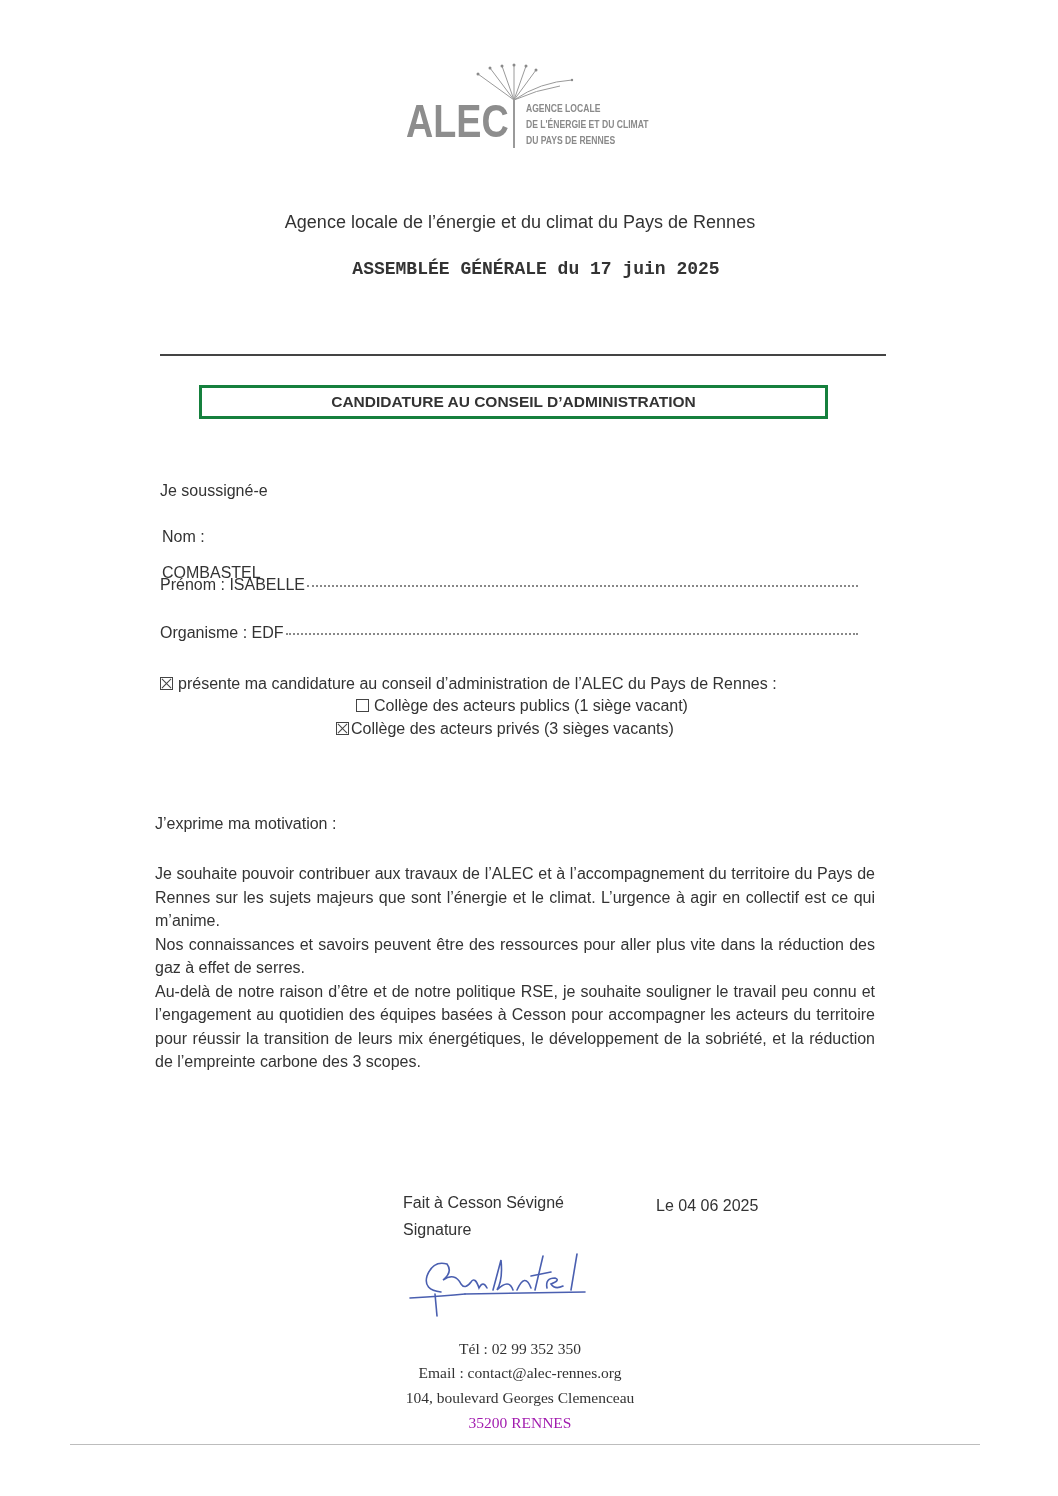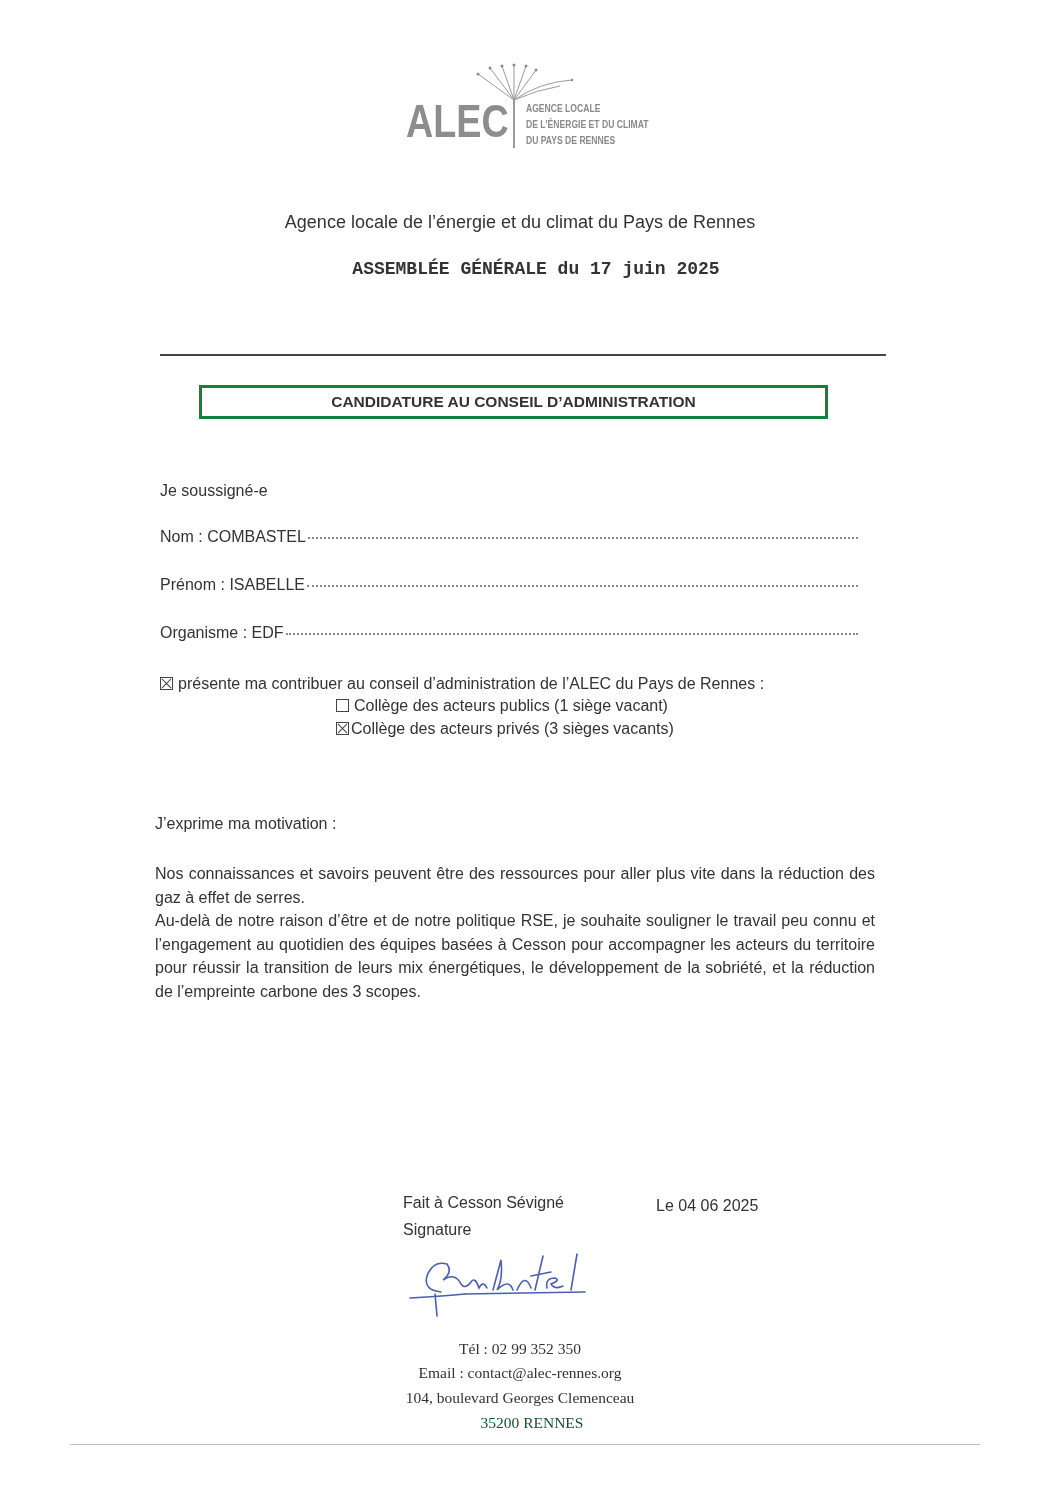--- a/index.html
+++ b/index.html
@@ -81,49 +81,50 @@
 <div class="abs ag-title">ASSEMBLÉE GÉNÉRALE du 17 juin 2025</div>
 
 <div class="abs hr-main"></div>
 
 <div class="abs box">
   <div class="box-label">CANDIDATURE AU CONSEIL D’ADMINISTRATION</div>
 </div>
 
 <div class="abs txt" style="left:160px; top:482px;">Je soussigné-e</div>
 
-<div class="abs field" style="top:528px;">
+<div class="abs field" style="top:528px;flex-direction:column;">
   <span>Nom :</span>&nbsp;
   <span>COMBASTEL</span>
   <span class="dots"></span>
 </div>
 <div class="abs field" style="top:576px;">
   <span>Prénom :</span>&nbsp;
   <span>ISABELLE</span>
   <span class="dots"></span>
 </div>
 <div class="abs field" style="top:624px;">
   <span>Organisme :</span>&nbsp;
   <span>EDF</span>
   <span class="dots"></span>
 </div>
 
 <div class="abs txt" style="left:160px; top:675px;">
-  <span class="cb checked"></span><span>présente ma contribuer au conseil d’administration de l’ALEC du Pays de Rennes :</span>
+  <span class="cb checked"></span><span>présente ma candidature au conseil d’administration de l’ALEC du Pays de Rennes :</span>
 </div>
-<div class="abs txt" style="left:336px; top:697px;">
+<div class="abs txt" style="left:356px; top:697px;">
   <span class="cb"></span><span>Collège des acteurs publics (1 siège vacant)</span>
 </div>
 <div class="abs txt" style="left:336px; top:720px;">
   <span class="cb checked" style="margin-right:2px;"></span><span>Collège des acteurs privés (3 sièges vacants)</span>
 </div>
 
 <div class="abs txt" style="left:155px; top:815px;">J’exprime ma motivation :</div>
 
 <div class="abs para" style="top:862px;">
+  <p class="last">Je souhaite pouvoir contribuer aux travaux de l’ALEC et à l’accompagnement du territoire du Pays de Rennes sur les sujets majeurs que sont l’énergie et le climat. L’urgence à agir en collectif est ce qui m’anime.</p>
   <p class="last">Nos connaissances et savoirs peuvent être des ressources pour aller plus vite dans la réduction des gaz à effet de serres.</p>
   <p class="last">Au-delà de notre raison d’être et de notre politique RSE, je souhaite souligner le travail peu connu et l’engagement au quotidien des équipes basées à Cesson pour accompagner les acteurs du territoire pour réussir la transition de leurs mix énergétiques, le développement de la sobriété, et la réduction de l’empreinte carbone des 3 scopes.</p>
 </div>
 
 <div class="abs txt" style="left:403px; top:1194px;">Fait à Cesson Sévigné</div>
 <div class="abs txt" style="left:656px; top:1197px;">Le 04 06 2025</div>
 <div class="abs txt" style="left:403px; top:1221px;">Signature</div>
 
 <svg class="abs" style="left:405px; top:1250px;" width="200" height="70" viewBox="0 0 200 70">
   <g stroke="#4a5fb0" stroke-width="1.6" fill="none" stroke-linecap="round">
@@ -137,13 +138,13 @@
     <path d="M166 40 L172 4"></path>
     <path d="M30 44 L32 66"></path>
     <path d="M60 44 L180 42"></path>
   </g>
 </svg>
 
 <div class="abs footer-line" style="top:1340px;">Tél : 02 99 352 350</div>
 <div class="abs footer-line" style="top:1364px;">Email : contact@alec-rennes.org</div>
 <div class="abs footer-line" style="top:1389px;">104, boulevard Georges Clemenceau</div>
 <div class="abs hr-foot"></div>
-<div class="abs footer-line" style="top:1414px; color:#14532d;padding-left:12px;">35200 RENNES</div>
+<div class="abs footer-line" style="top:1414px; color:#a21caf;">35200 RENNES</div>
 
 </body></html>

